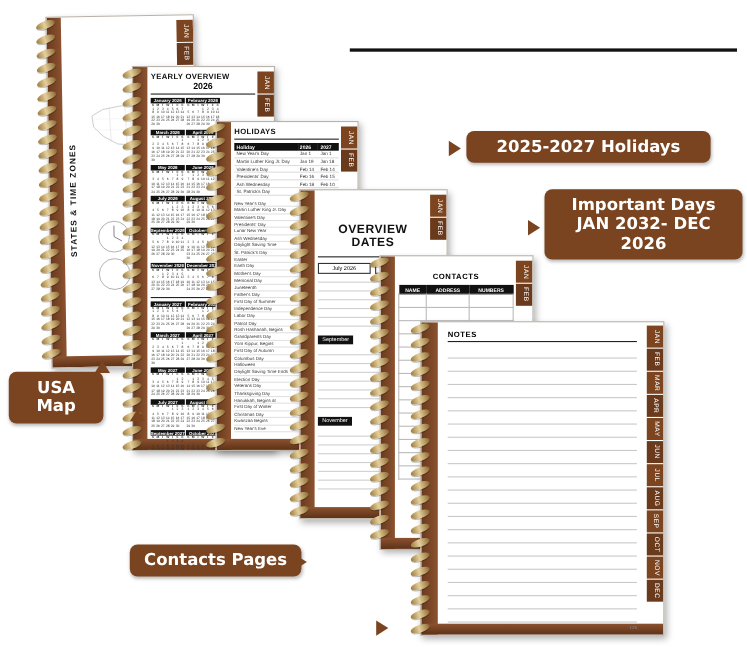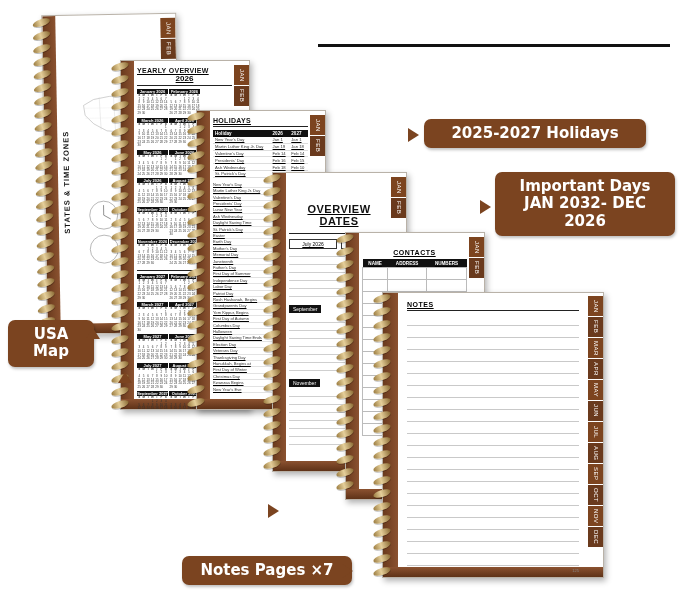--- a/index.html
+++ b/index.html
@@ -65,21 +65,21 @@
     font-weight:bold;font-size:15px;line-height:1.15;
     box-shadow:1px 2px 3px rgba(0,0,0,.25);
     font-family:"DejaVu Sans", sans-serif;
     text-align:center;
   }
   .arrow{position:absolute;width:0;height:0;}
   .arrow.right{border-top:7px solid transparent;border-bottom:7px solid transparent;border-left:11px solid #7b4420;}
   .arrow.up{border-left:7px solid transparent;border-right:7px solid transparent;border-bottom:11px solid #7b4420;}
 
   
-  .pg{position:absolute;left:16px;right:17px;top:6px;bottom:12px;text-decoration:underline;}
+  .pg{position:absolute;left:16px;right:17px;top:6px;bottom:12px;}
   .hdr{font-size:7px;font-weight:bold;letter-spacing:.3px;color:#111;}
   .rule{height:1px;background:#222;margin:2px 0 3px;}
 
   
   .mon{display:inline-block;width:31px;margin:0 1px 2px 0;vertical-align:top;}
   .mon b{display:block;font-size:4px;text-align:center;background:#111;color:#fff;}
   .mongrid{display:grid;grid-template-columns:repeat(7,1fr);gap:0;}
   .mongrid i{font-size:3px;line-height:3.6px;text-align:center;font-style:normal;color:#333;}
 
   
@@ -1493,23 +1493,23 @@
     </div>
   </div>
 
   <div class="arrow right" style="left:408px;top:128px;"></div>
   <div class="label" style="left:424px;top:119px;width:202px;">2025-2027 Holidays</div>
 
   <div class="arrow right" style="left:480px;top:200px;"></div>
   <div class="label" style="left:495px;top:172px;width:160px;white-space:pre-line;">Important Days
 JAN 2032- DEC 2026</div>
 
-  <div class="label" style="left:8px;top:320px;width:66px;">USA Map</div>
+  <div class="label" style="left:8px;top:338px;width:66px;">USA Map</div>
   <div class="arrow up" style="left:86px;top:328px;"></div>
 
   <div class="arrow up" style="left:118px;top:372px;"></div>
 
+  <div class="label" style="left:118px;top:495px;width:136px;">Contacts Pages</div>
   <div class="arrow right" style="left:268px;top:504px;"></div>
 
-  <div class="label" style="left:182px;top:556px;width:150px;">Notes Pages ×7</div>
   <div class="arrow right" style="left:342px;top:564px;"></div>
 
 </div>
 
 </body></html>

